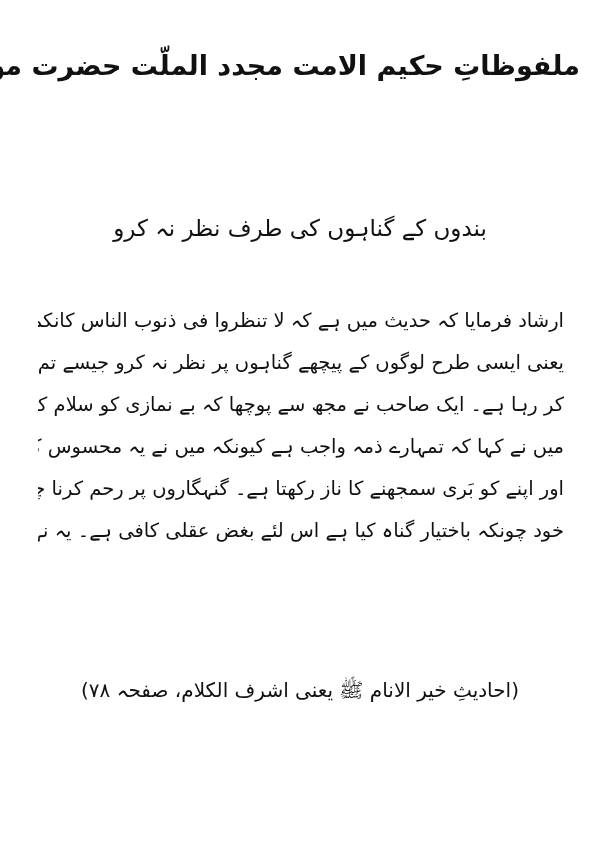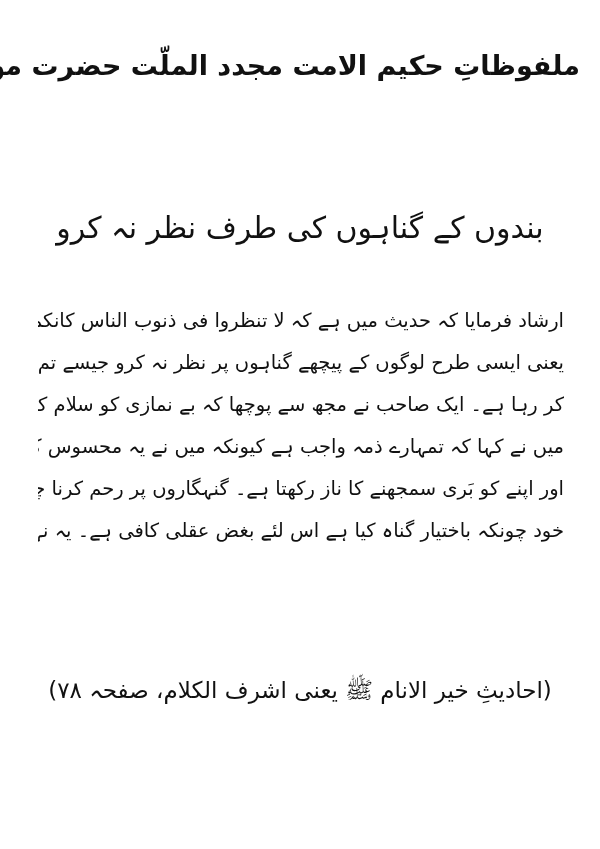--- a/index.html
+++ b/index.html
@@ -42,21 +42,21 @@
       text-align: center;
       font-size: 25px;
       font-weight: bold;
       line-height: 36px;
     }
     .subtitle {
       position: absolute;
       left: 20px; right: 20px;
       top: 208px;
       text-align: center;
-      font-size: 30px;
+      font-size: 23px;
       line-height: 40px;
     }
     .body-text {
       position: absolute;
       left: 38px;
       right: 36px;
       top: 300px;
       font-size: 19.5px;
       line-height: 42px;
       text-align: justify;
@@ -66,21 +66,21 @@
       display: block;
       white-space: nowrap;
       overflow: hidden;
       height: 42px;
     }
     .reference {
       position: absolute;
       left: 20px; right: 20px;
       top: 672px;
       text-align: center;
-      font-size: 23px;
+      font-size: 20px;
       line-height: 36px;
     }
     .series {
       position: absolute;
       left: 36px;
       top: 762px;
       font-size: 18px;
       line-height: 34px;
       white-space: nowrap;
     }

